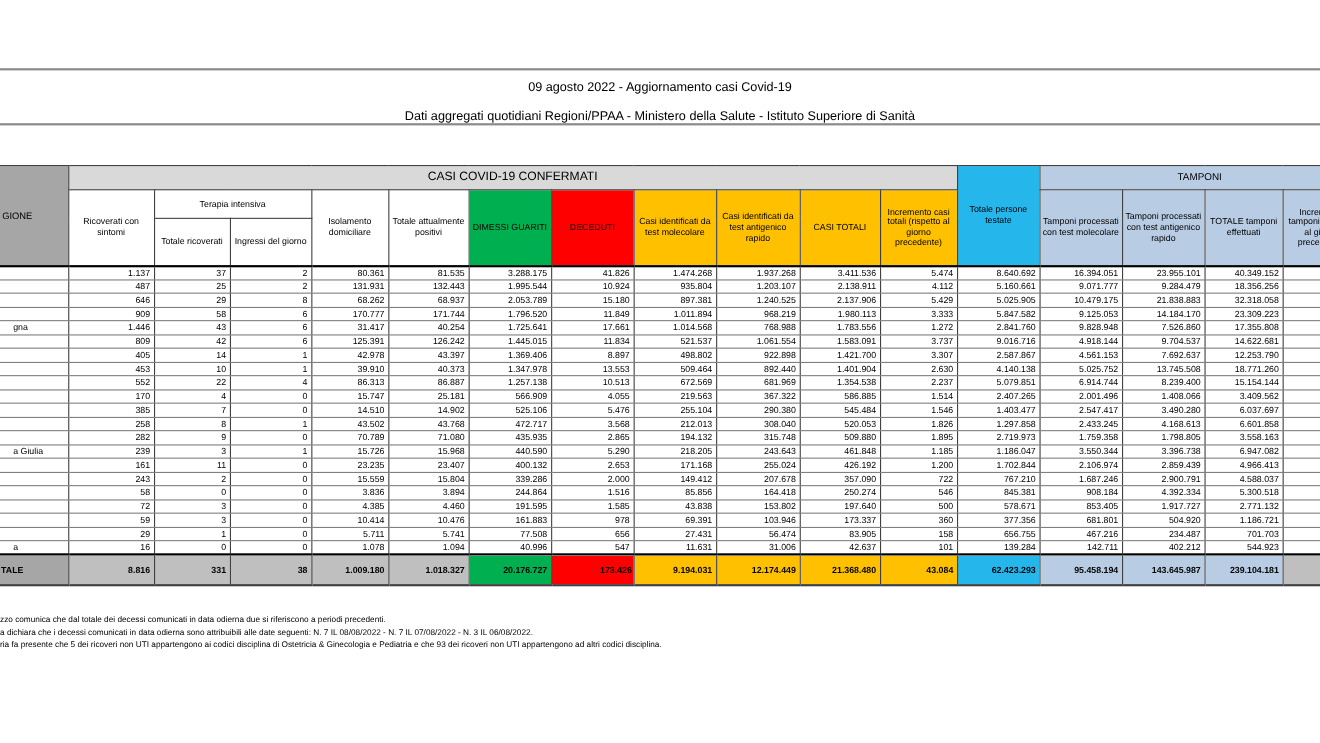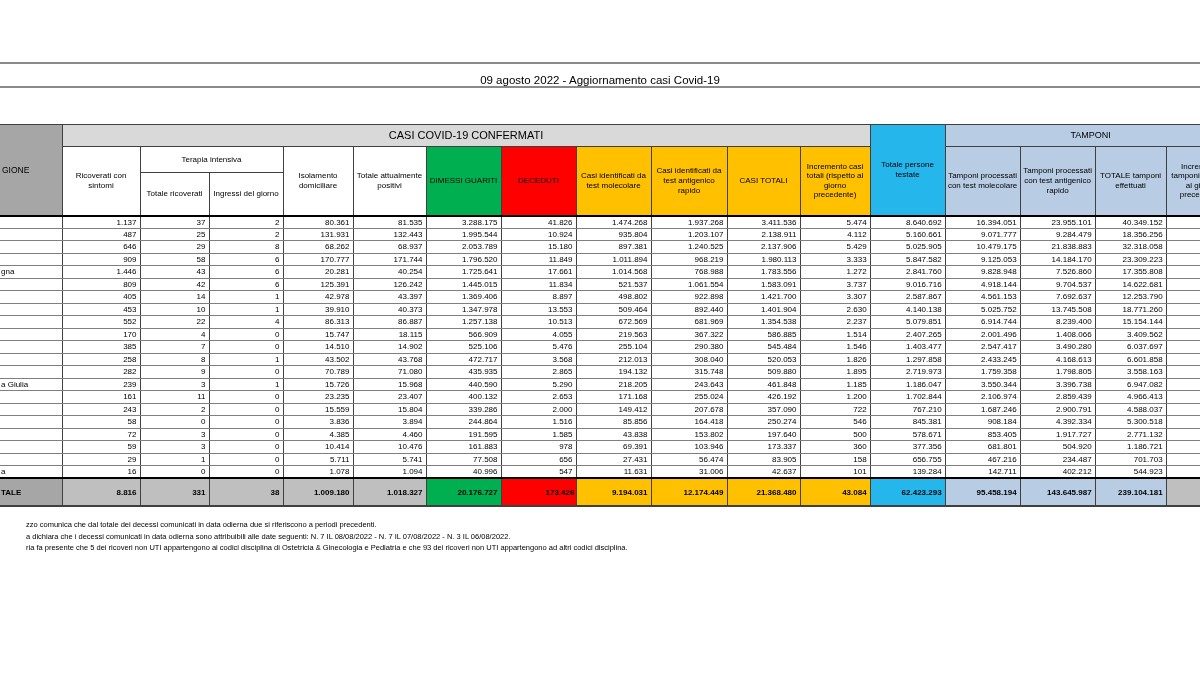--- a/index.html
+++ b/index.html
@@ -32,50 +32,51 @@
   .tamponi-banner { font-weight:bold; font-size:9px; }
   .regione-hdr { text-align:left !important; font-size:8.5px; border-left:none !important; }
 
   tbody tr { height:12.5px; }
   tbody td {
     border-right:1px solid #404040; border-bottom:1px solid #7f7f7f;
     background:#fff; vertical-align:middle;
   }
   tbody tr:first-child td { border-top:2px solid #000; }
   td.num { text-align:right; padding-right:3px; }
-  td.region { text-align:left; padding-left:1px; border-left:none; font-size:8px; }
+  td.region { text-align:left; padding-left:12px; border-left:none; font-size:8px; }
 
   tfoot td {
     border:1px solid #404040; border-top:2px solid #000; border-bottom:2px solid #404040;
     font-weight:bold; height:24px; text-align:right; padding-right:3px;
     vertical-align:middle;
   }
   tfoot td.label { text-align:left; padding-left:1px; border-left:none; }
 
   
   .bg-darkgrey  { background:#a6a6a6 !important; }
   .bg-lightgrey { background:#d9d9d9 !important;margin-top:44px; }
   .bg-totgrey   { background:#bfbfbf !important; }
   .bg-green     { background:#00b050 !important; }
   .bg-red       { background:#ff0000 !important;padding-left:44px; }
   .bg-yellow    { background:#ffc000 !important; }
   .bg-cyan      { background:#25b7ec !important;text-align:right; }
   .bg-blue      { background:#b8cce4 !important; }
 
   
-  .notes { margin-top:12px; font-size:7.5px; line-height:11.6px; color:#000;padding-left:26px; }
+  .notes { margin-top:24px; font-size:7.5px; line-height:11.6px; color:#000; }
   .notes div { white-space:nowrap; }
 </style>
 </head>
 <body>
 
 <div class="page">
 
   <div class="banner">
     <div class="line1">09 agosto 2022 - Aggiornamento casi Covid-19</div>
+    <div class="line2">Dati aggregati quotidiani Regioni/PPAA - Ministero della Salute - Istituto Superiore di Sanità</div>
   </div>
 
   <table class="covid">
     <colgroup>
       <col style="width:62px">
         <col style="width:78px">
         <col style="width:69px">
         <col style="width:74px">
       <col style="width:70px">
         <col style="width:73px">
@@ -194,21 +195,21 @@
           <td class="num">9.125.053</td>
           <td class="num">14.184.170</td>
           <td class="num">23.309.223</td>
           <td class="num"></td>
         </tr>
         <tr>
           <td class="region">gna</td>
           <td class="num">1.446</td>
           <td class="num">43</td>
           <td class="num">6</td>
-          <td class="num">20.281</td>
+          <td class="num">31.417</td>
           <td class="num">40.254</td>
           <td class="num">1.725.641</td>
           <td class="num">17.661</td>
           <td class="num">1.014.568</td>
           <td class="num">768.988</td>
           <td class="num">1.783.556</td>
           <td class="num">1.272</td>
           <td class="num">2.841.760</td>
           <td class="num">9.828.948</td>
           <td class="num">7.526.860</td>
@@ -290,21 +291,21 @@
           <td class="num">8.239.400</td>
           <td class="num">15.154.144</td>
           <td class="num"></td>
         </tr>
         <tr>
           <td class="region"></td>
           <td class="num">170</td>
           <td class="num">4</td>
           <td class="num">0</td>
           <td class="num">15.747</td>
-          <td class="num">18.115</td>
+          <td class="num">25.181</td>
           <td class="num">566.909</td>
           <td class="num">4.055</td>
           <td class="num">219.563</td>
           <td class="num">367.322</td>
           <td class="num">586.885</td>
           <td class="num">1.514</td>
           <td class="num">2.407.265</td>
           <td class="num">2.001.496</td>
           <td class="num">1.408.066</td>
           <td class="num">3.409.562</td>

